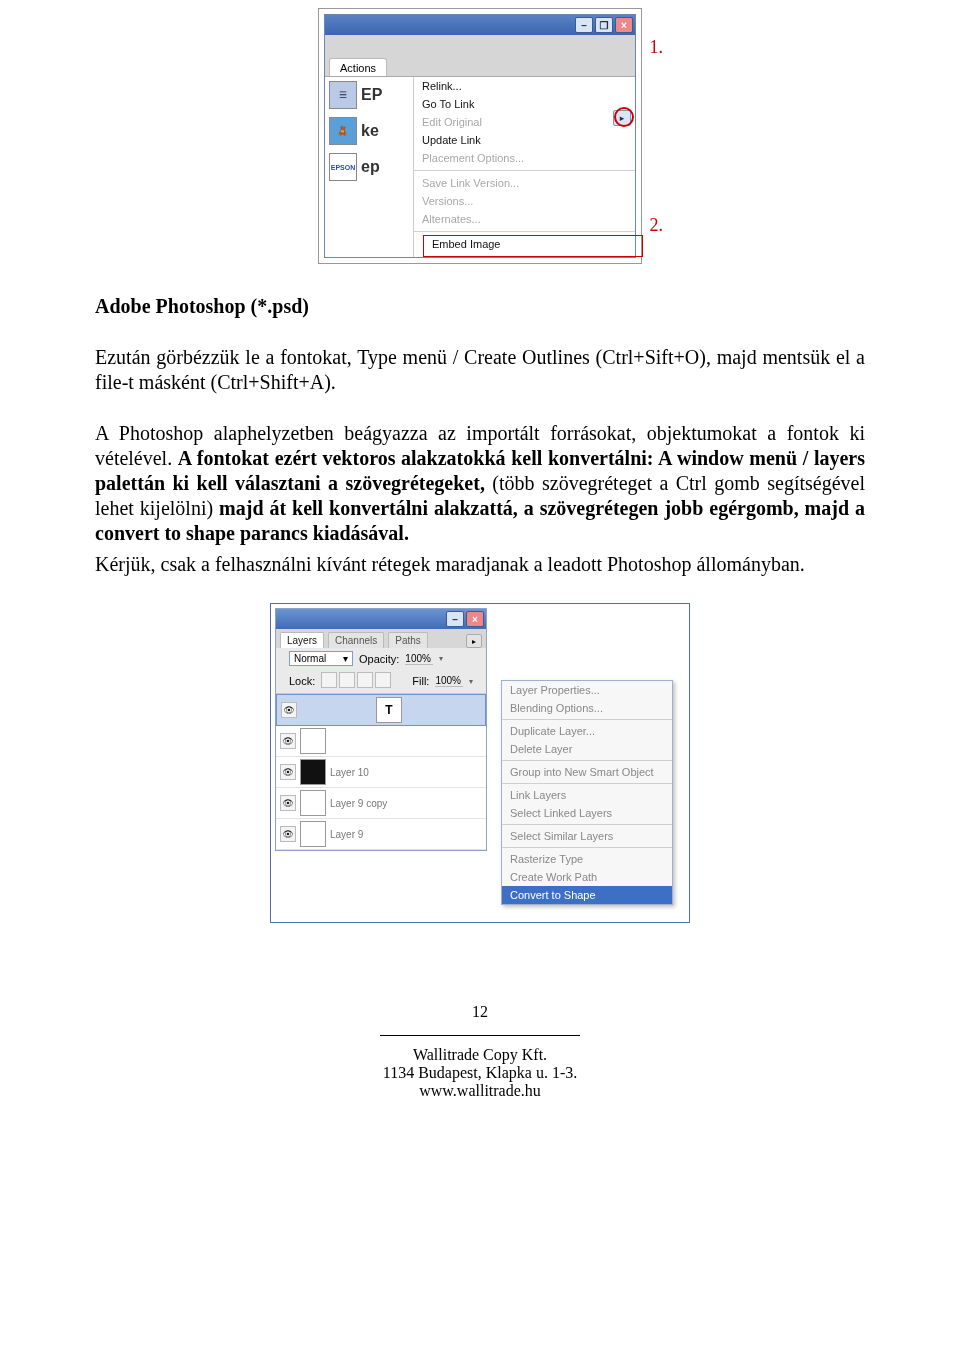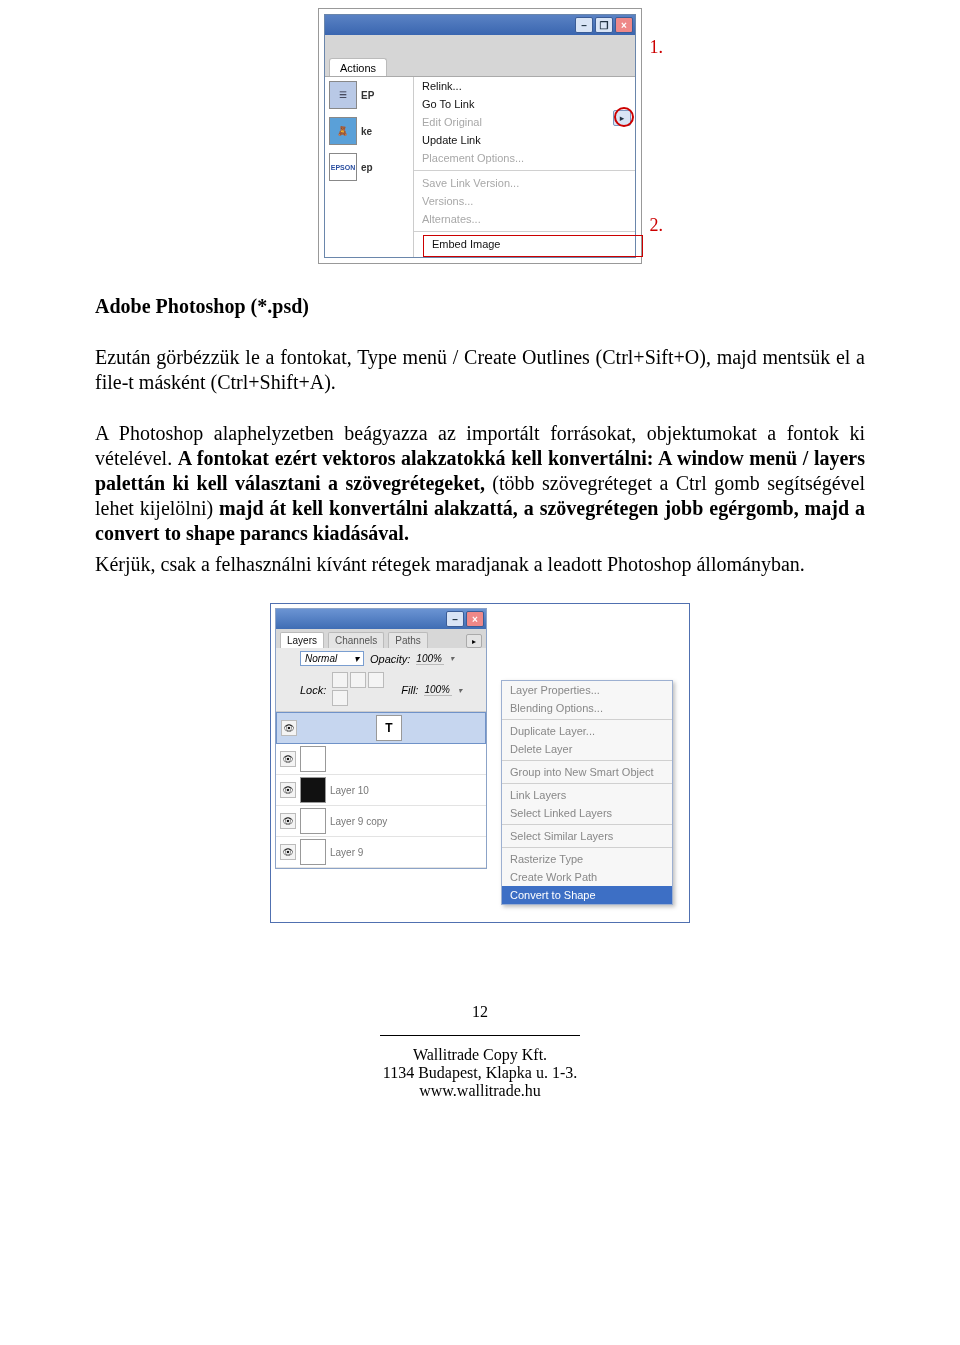--- a/index.html
+++ b/index.html
@@ -75,21 +75,21 @@
   .thumb {
     width:26px; height:26px;
     border:1px solid #888;
     background:#b9c9e6;
     display:flex; align-items:center;justify-content:center;
     font-size:9px; color:#223;
     overflow:hidden;
   }
   .thumb.epson { background:#fff; }
   .thumb.bear { background:#5aa0d8; }
-  .tlabel { font-size:10px; color:#333; font-weight:bold;}
+  .tlabel { font-size:16px; color:#333; font-weight:bold;}
   .menu-col {
     flex:1; background:#fff;
     font-family:Tahoma,Arial,sans-serif;
   }
   .mitem {
     padding:3px 8px;
     border-bottom:0;
     color:#111;
   }
   .mitem.dis { color:#a8a8a8;}
@@ -130,21 +130,21 @@
     position:relative;
   }
   .ps-titlebar{
     display:flex;justify-content:flex-end;gap:2px;
     background:linear-gradient(#6b94d3,#3f6db4); padding:2px;
   }
   .ps-tabs{display:flex;gap:4px;padding:3px 4px 0 4px;background:#d7d7d7;align-items:flex-end;}
   .ps-tab{padding:2px 6px;font-size:10px;color:#555;background:#e4e4e4;border:1px solid #bbb;border-bottom:none;border-radius:2px 2px 0 0;}
   .ps-tab.active{background:#fff;color:#111;}
   .ps-flyout{width:14px;height:12px;border:1px solid #aaa;background:#e3e3e3;border-radius:2px;margin-left:auto;display:flex;align-items:center;justify-content:center;font-size:8px;}
-  .optrow{display:flex;align-items:center;gap:6px;padding:3px 24px;font-style:italic;}
+  .optrow{display:flex;align-items:center;gap:6px;padding:3px 13px;}
   .sel{border:1px solid #7a9ed0;background:#fff;padding:1px 4px;min-width:54px;display:flex;align-items:center;justify-content:space-between;font-size:10px;}
   .num{border-bottom:1px solid #bbb;padding:0 2px 0 0;font-size:10px;}
   .lock-icons span{display:inline-block;width:14px;height:14px;border:1px solid #bbb;margin-right:2px;background:#f4f4f4;}
   .layer-list{background:#fff;}
   .layer{display:flex;align-items:center;padding:2px 4px;border-bottom:1px solid #e3e3e3;height:26px;gap:4px;}
   .layer.sel{background:#c6d6ef;border:1px solid #6f92c8;}
   .eye{width:14px;height:14px;border:1px solid #bbb;background:#f4f4f4;display:flex;align-items:center;justify-content:center;font-size:9px;}
   .lthumb{width:24px;height:24px;border:1px solid #999;background:#fff;display:flex;align-items:center;justify-content:center;font-size:12px;font-weight:bold;}
   .lthumb.dark{background:#111;}
   .lname{font-size:10px;color:#777;filter:blur(0.5px);}

